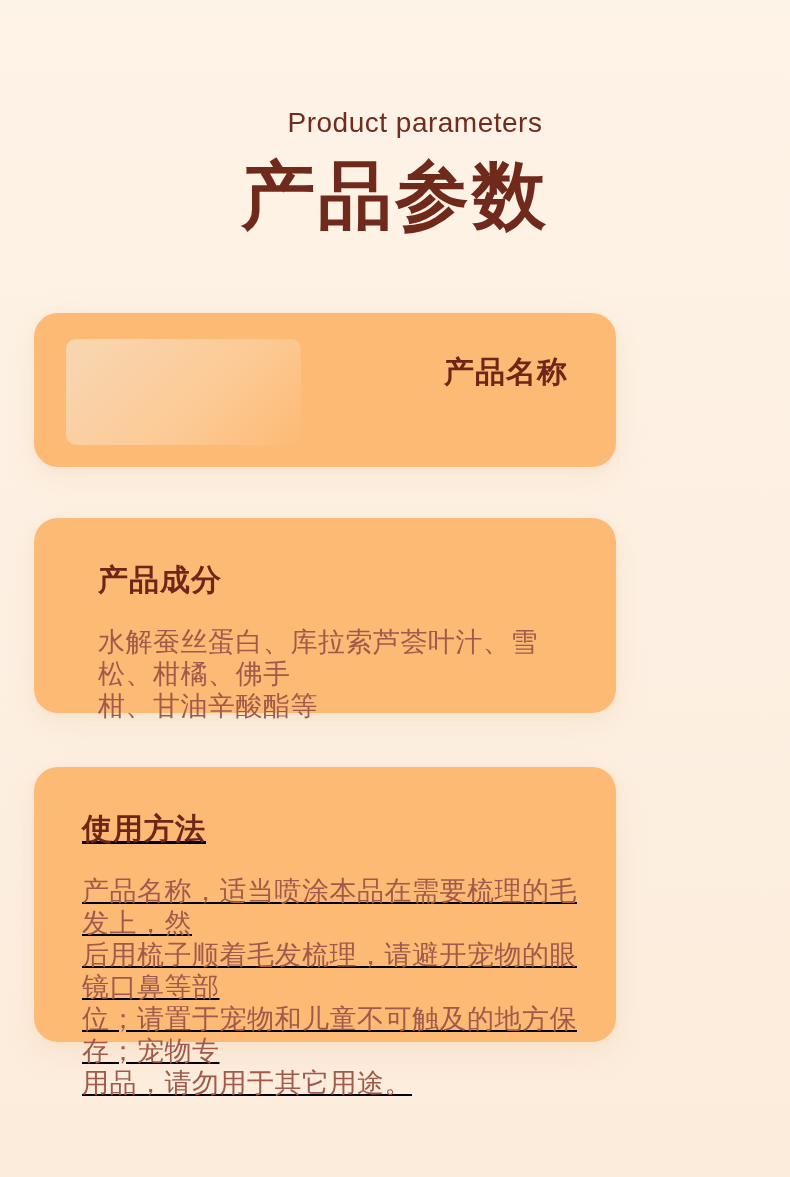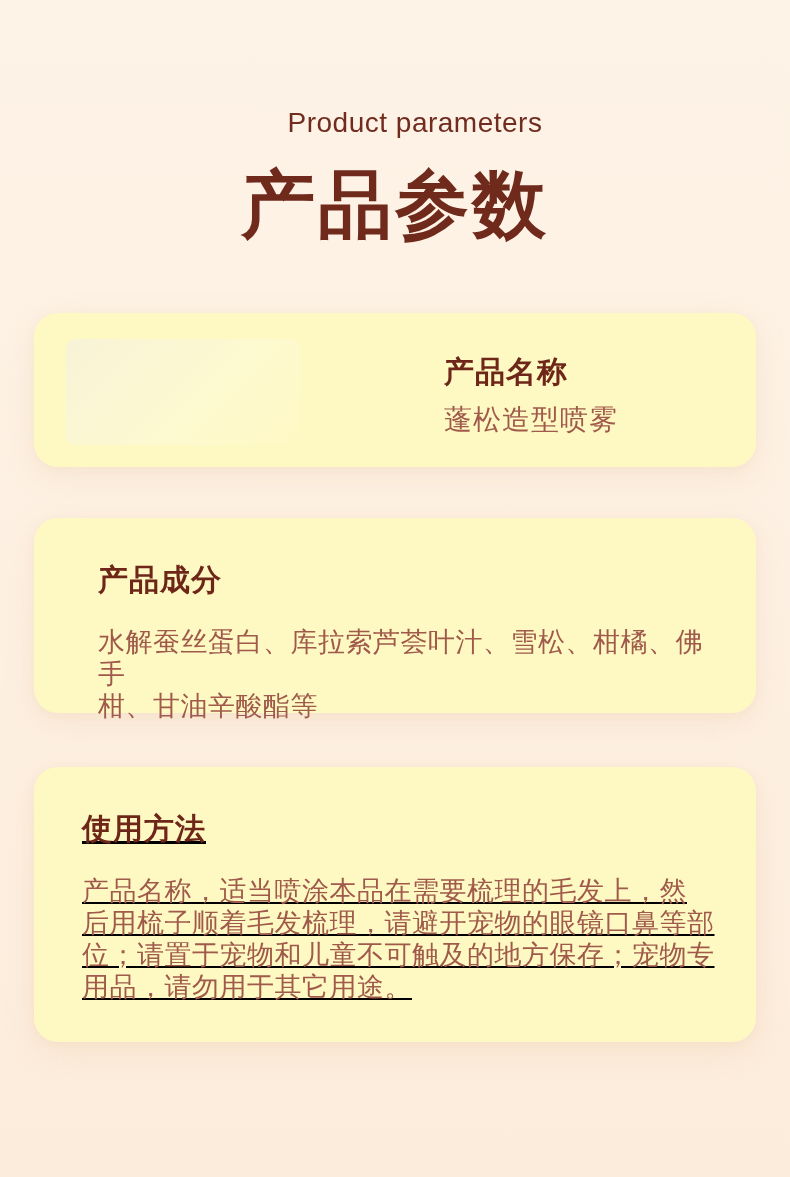--- a/index.html
+++ b/index.html
@@ -21,35 +21,35 @@
   .subtitle {
     padding-top: 106px;
     text-align: center;
     font-size: 28px;
     line-height: 34px;
     color: #702c1f;
     letter-spacing: 0.5px;
     margin-left: 40px;
   }
   .title {
-    margin-top: 24px;
+    margin-top: 15px;
     text-align: center;
     font-size: 74px;
     line-height: 82px;
     font-weight: 700;
     color: #702a1c;
     letter-spacing: 3px;
   }
 
   
   .card {
     position: absolute;
     left: 34px;
-    width: 722px;
-    background: #fef9c3;
+    width: 582px;
+    background: #fdba74;
     border-radius: 24px;
     box-shadow: 0 10px 30px rgba(228, 182, 140, 0.18), 0 2px 10px rgba(232, 195, 158, 0.12);
   }
   .card-name       { top: 313px;  height: 154px; }
   .card-ingredients{ top: 518px;  height: 195px; padding: 44px 26px 0 64px; }
   .card-usage      { top: 767px;  height: 275px; padding: 44px 26px 0 48px; text-decoration: underline; }
 
   .heading {
     margin: 0;
     font-size: 30px;
@@ -95,21 +95,20 @@
 
 <div class="page">
 
   <div class="subtitle">Product parameters</div>
   <div class="title">产品参数</div>
 
   <section class="card card-name">
     <div class="faded-photo"></div>
     <div class="name-col">
       <h2 class="heading">产品名称</h2>
-      <div class="name-value">蓬松造型喷雾</div>
     </div>
   </section>
 
   <section class="card card-ingredients">
     <h2 class="heading">产品成分</h2>
     <p class="body-text">水解蚕丝蛋白、库拉索芦荟叶汁、雪松、柑橘、佛手
 柑、甘油辛酸酯等</p>
   </section>
 
   <section class="card card-usage">

